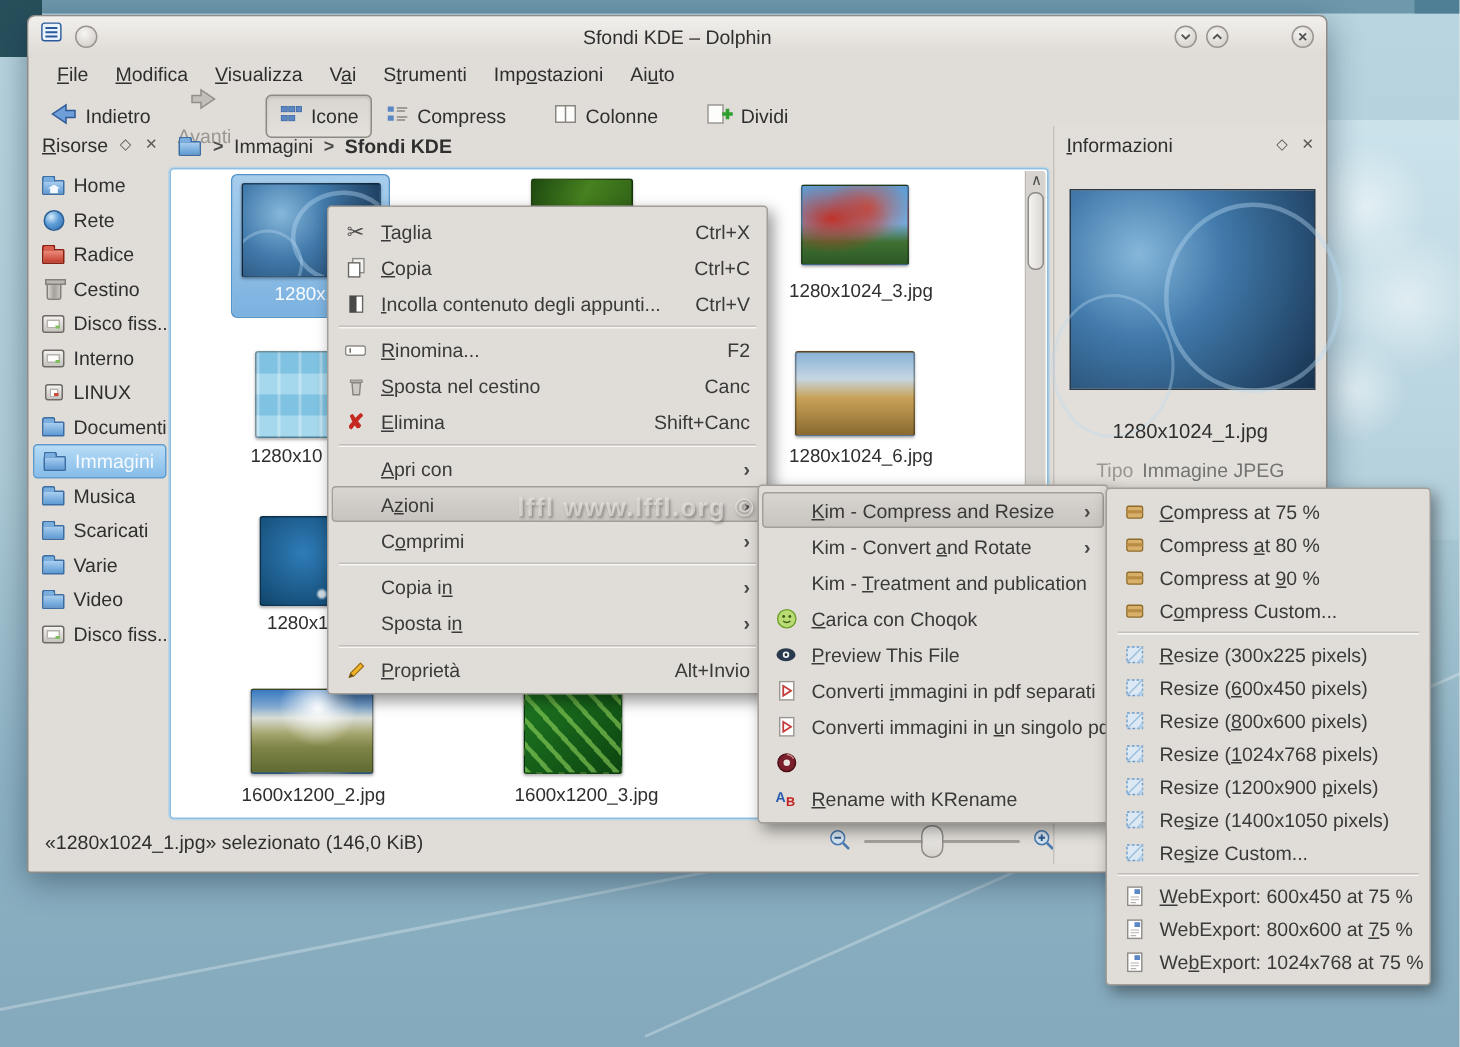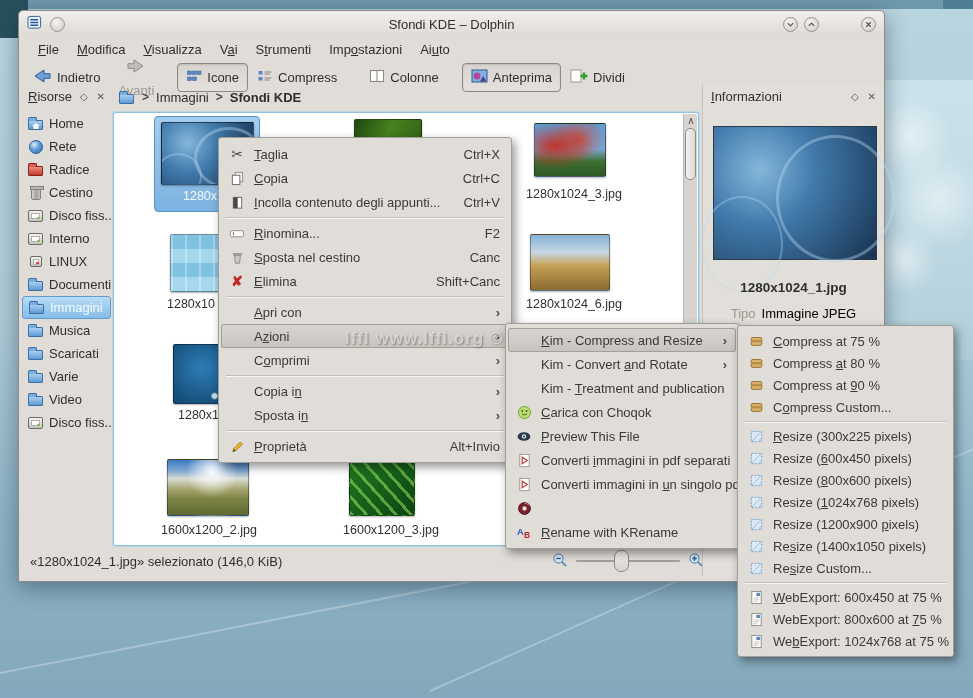--- a/index.html
+++ b/index.html
@@ -106,24 +106,24 @@
   
   .statusbar { position:absolute; left:22px; top:546px; width:680px; height:30px; display:flex; align-items:center; font-size:13px; color:#2f2f2f; padding-left:8px; }
   .zoomctl { position:absolute; left:530px; top:0; height:30px; display:flex; align-items:center; gap:8px; }
   .ztrack { position:relative; width:104px; height:2px; background:#a39f9a; border-radius:1px; }
   .zhandle { position:absolute; left:38px; top:-10px; width:15px; height:22px; border-radius:7px;
     background:linear-gradient(180deg,#f6f4f2,#d5d2cd); border:1px solid #8f8b86; }
 
   
   .infopanel { position:absolute; left:702px; top:84px; width:182px; height:492px; background:#e2dfda; border-left:1px solid #c5c1bc; }
   .preview { position:absolute; left:10px; top:42px; width:164px; height:134px; border:1px solid #2a3a4a; }
-  .info-name { position:absolute; left:0; top:196px; width:100%; text-align:center; font-size:13.5px; font-weight:bold; color:#2f2f2f; }
+  .info-name { position:absolute; left:0; top:196px; width:100%; text-align:center; font-size:13.5px; font-weight:normal; color:#2f2f2f; }
   .info-type { position:absolute; left:0; top:222px; width:100%; text-align:center; font-size:13px; }
   .info-type .tl { color:#9a968f; margin-right:6px; }
-  .info-type .tv { color:#000000; }
+  .info-type .tv { color:#737373; }
 
   
   .menu { position:absolute; background:#e0ddd8; border:1px solid #a19d98; border-radius:3px;
     box-shadow:3px 4px 10px rgba(0,0,0,.42); padding:4px 2px; }
   .mi { position:relative; height:24px; display:flex; align-items:center; padding:0 9px 0 7px; font-size:13px; color:#3a3a3a; white-space:nowrap; border-radius:3px; }
   .mi .ic { flex:none; width:18px; margin-right:8px; display:flex; align-items:center; justify-content:center; }
   .mi.noic { padding-left:33px; }
   .mi .lbl { flex:1; padding-right:14px; }
   .mi .sc { margin-left:auto; }
   .mi .arr { margin-left:auto; font-weight:bold; font-size:13px; color:#4a4a4a; }
@@ -238,28 +238,20 @@
     </div>
     <span class="tspace"></span>
     <div class="tbtn">
       <span><svg width="16" height="16" viewBox="0 0 16 16">
             <rect x="1.5" y="2.5" width="13" height="11" fill="#fdfdfc" stroke="#8a8782"></rect>
             <path d="M8 2.5v11" stroke="#8a8782"></path>
           </svg></span>
       <span>Colonne</span>
     </div>
     <span class="tspace"></span>
-    <div class="tbtn pressed">
-      <span><svg width="17" height="16" viewBox="0 0 17 16">
-            <rect x="1" y="2" width="15" height="12" fill="#7fb2e0" stroke="#2d5a96"></rect>
-            <circle cx="6" cy="8" r="3.4" fill="#b8439a"></circle>
-            <path d="M9 13.5l3.2-5.5 3 5.5z" fill="#5a3a8a"></path>
-          </svg></span>
-      <span>Anteprima</span>
-    </div>
     <div class="tbtn">
       <span><svg width="18" height="16" viewBox="0 0 18 16">
             <rect x="1" y="2" width="10" height="12" fill="#fdfdfc" stroke="#9a9792"></rect>
             <g stroke="#2e9e2e" stroke-width="2.4">
               <path d="M10.5 8h7M14 4.5v7"></path>
             </g>
           </svg></span>
       <span>Dividi</span>
     </div>
   </div>

